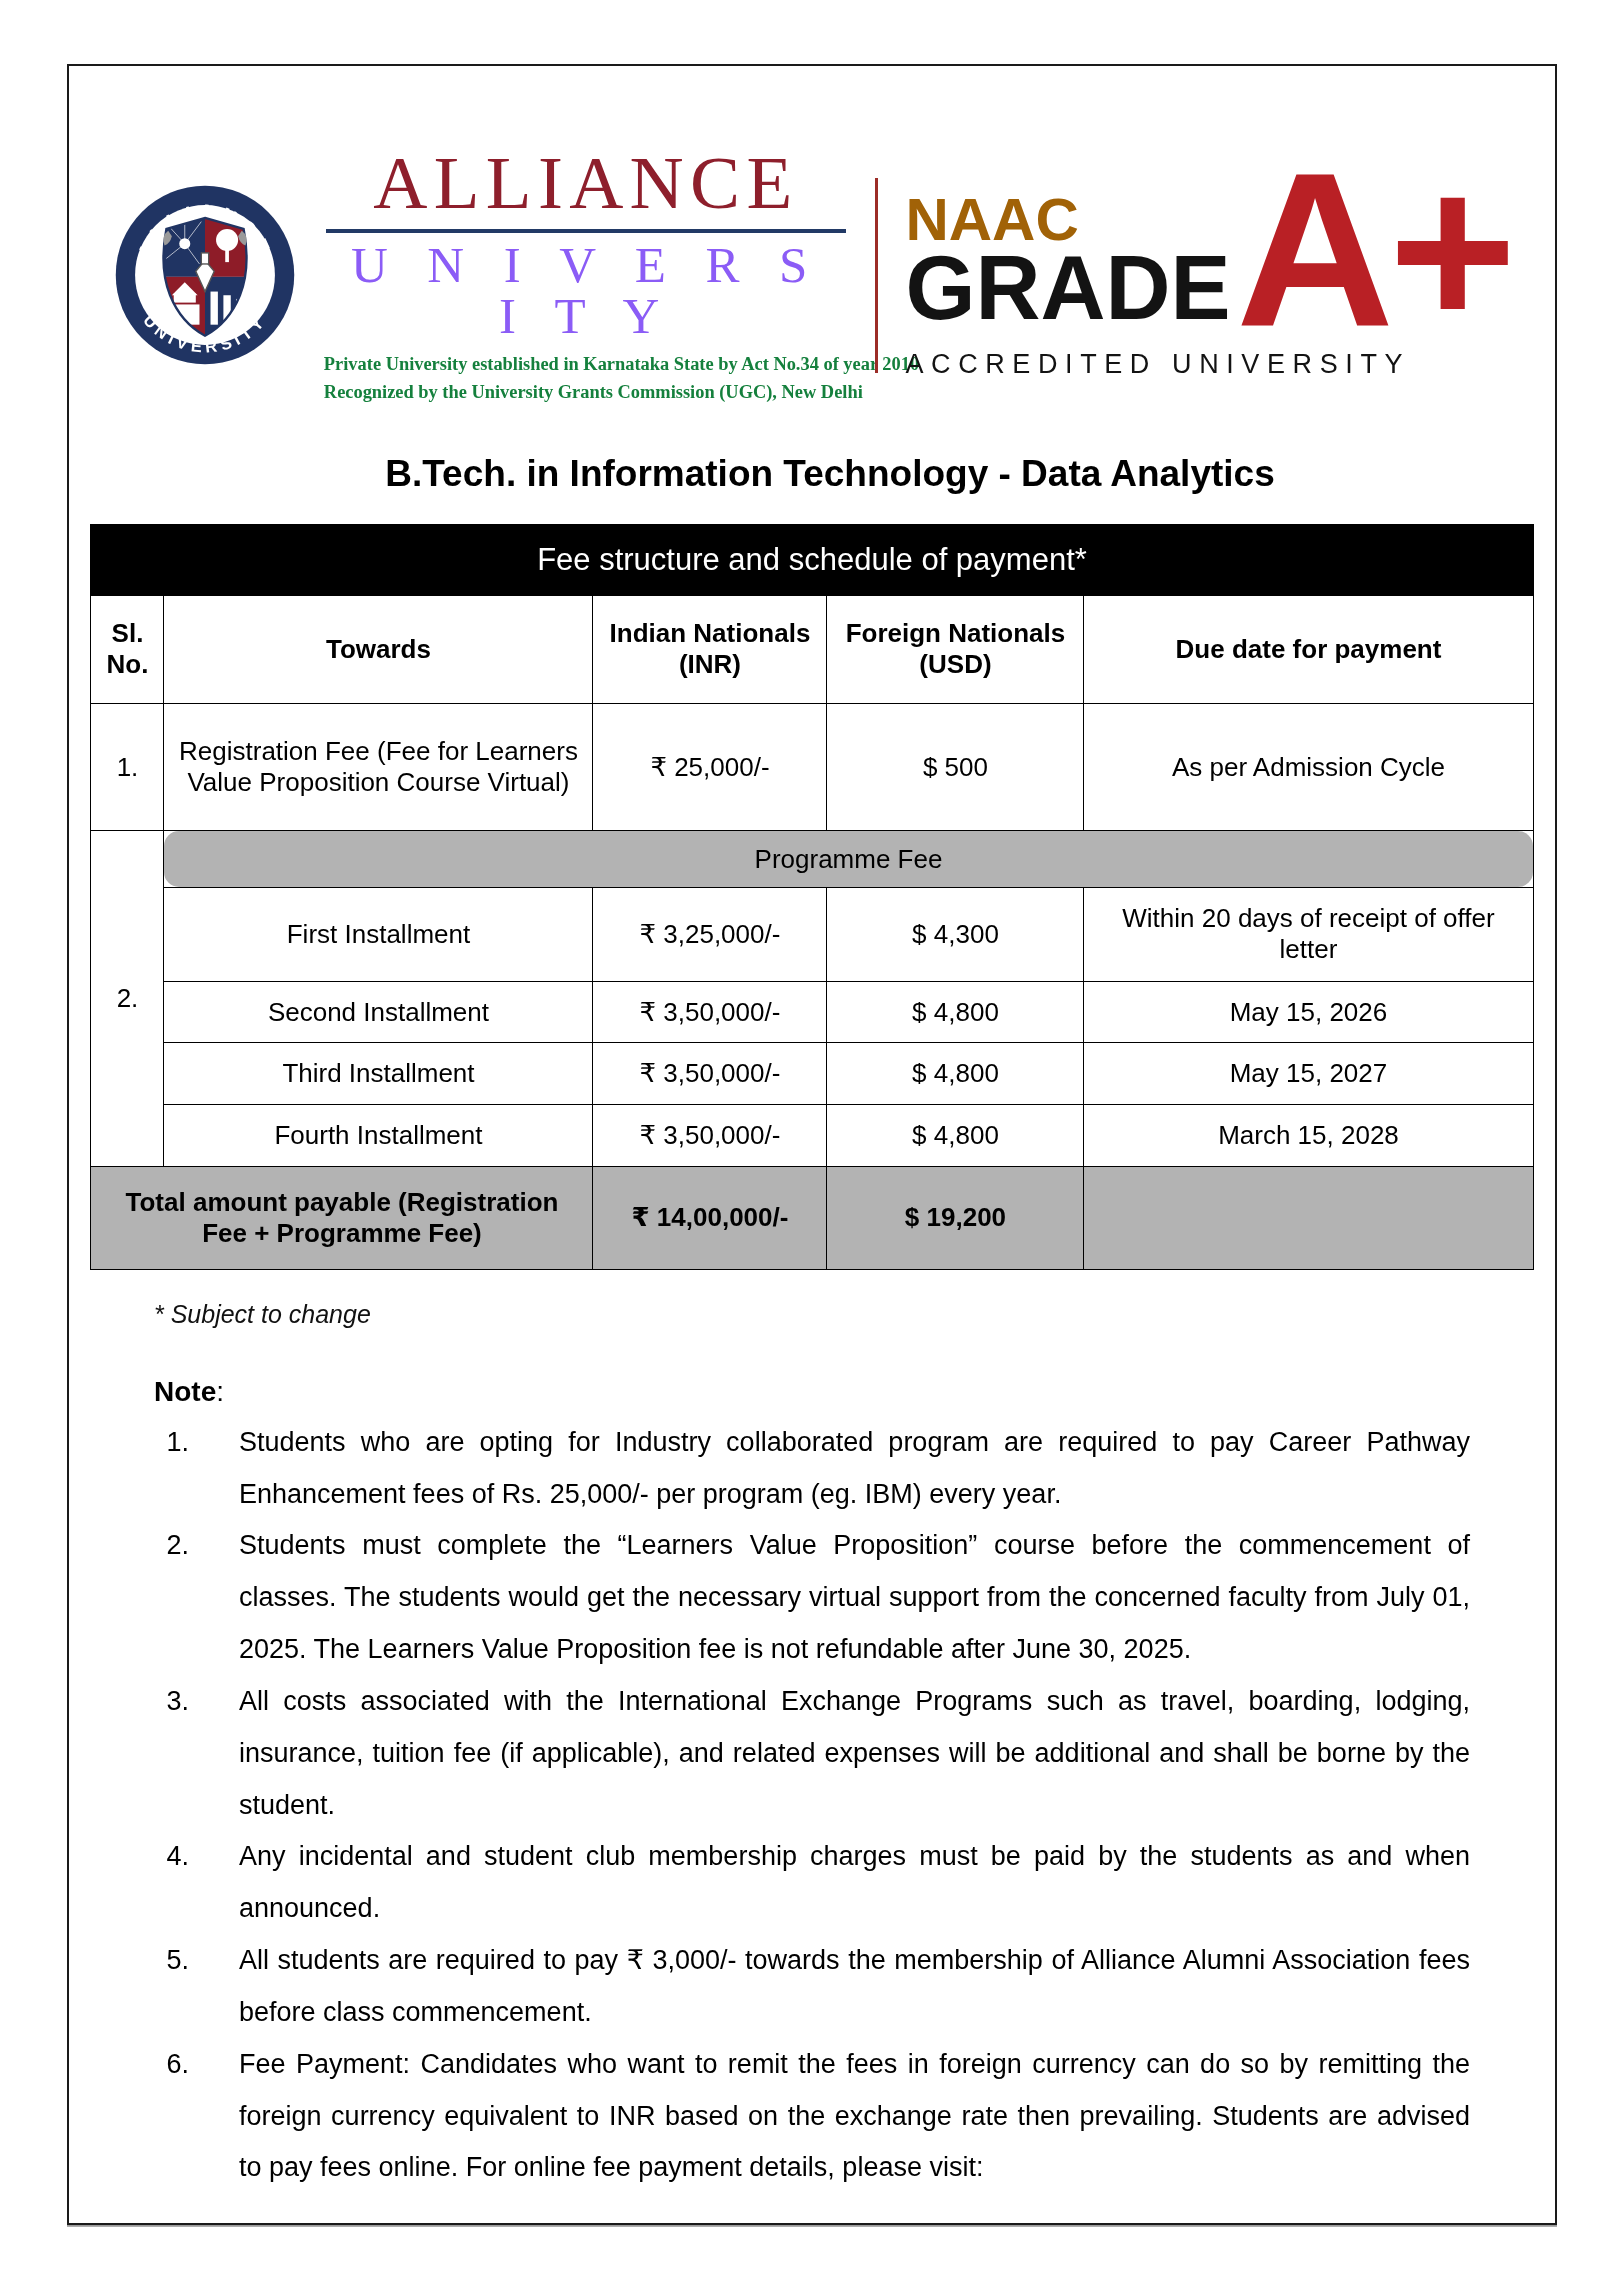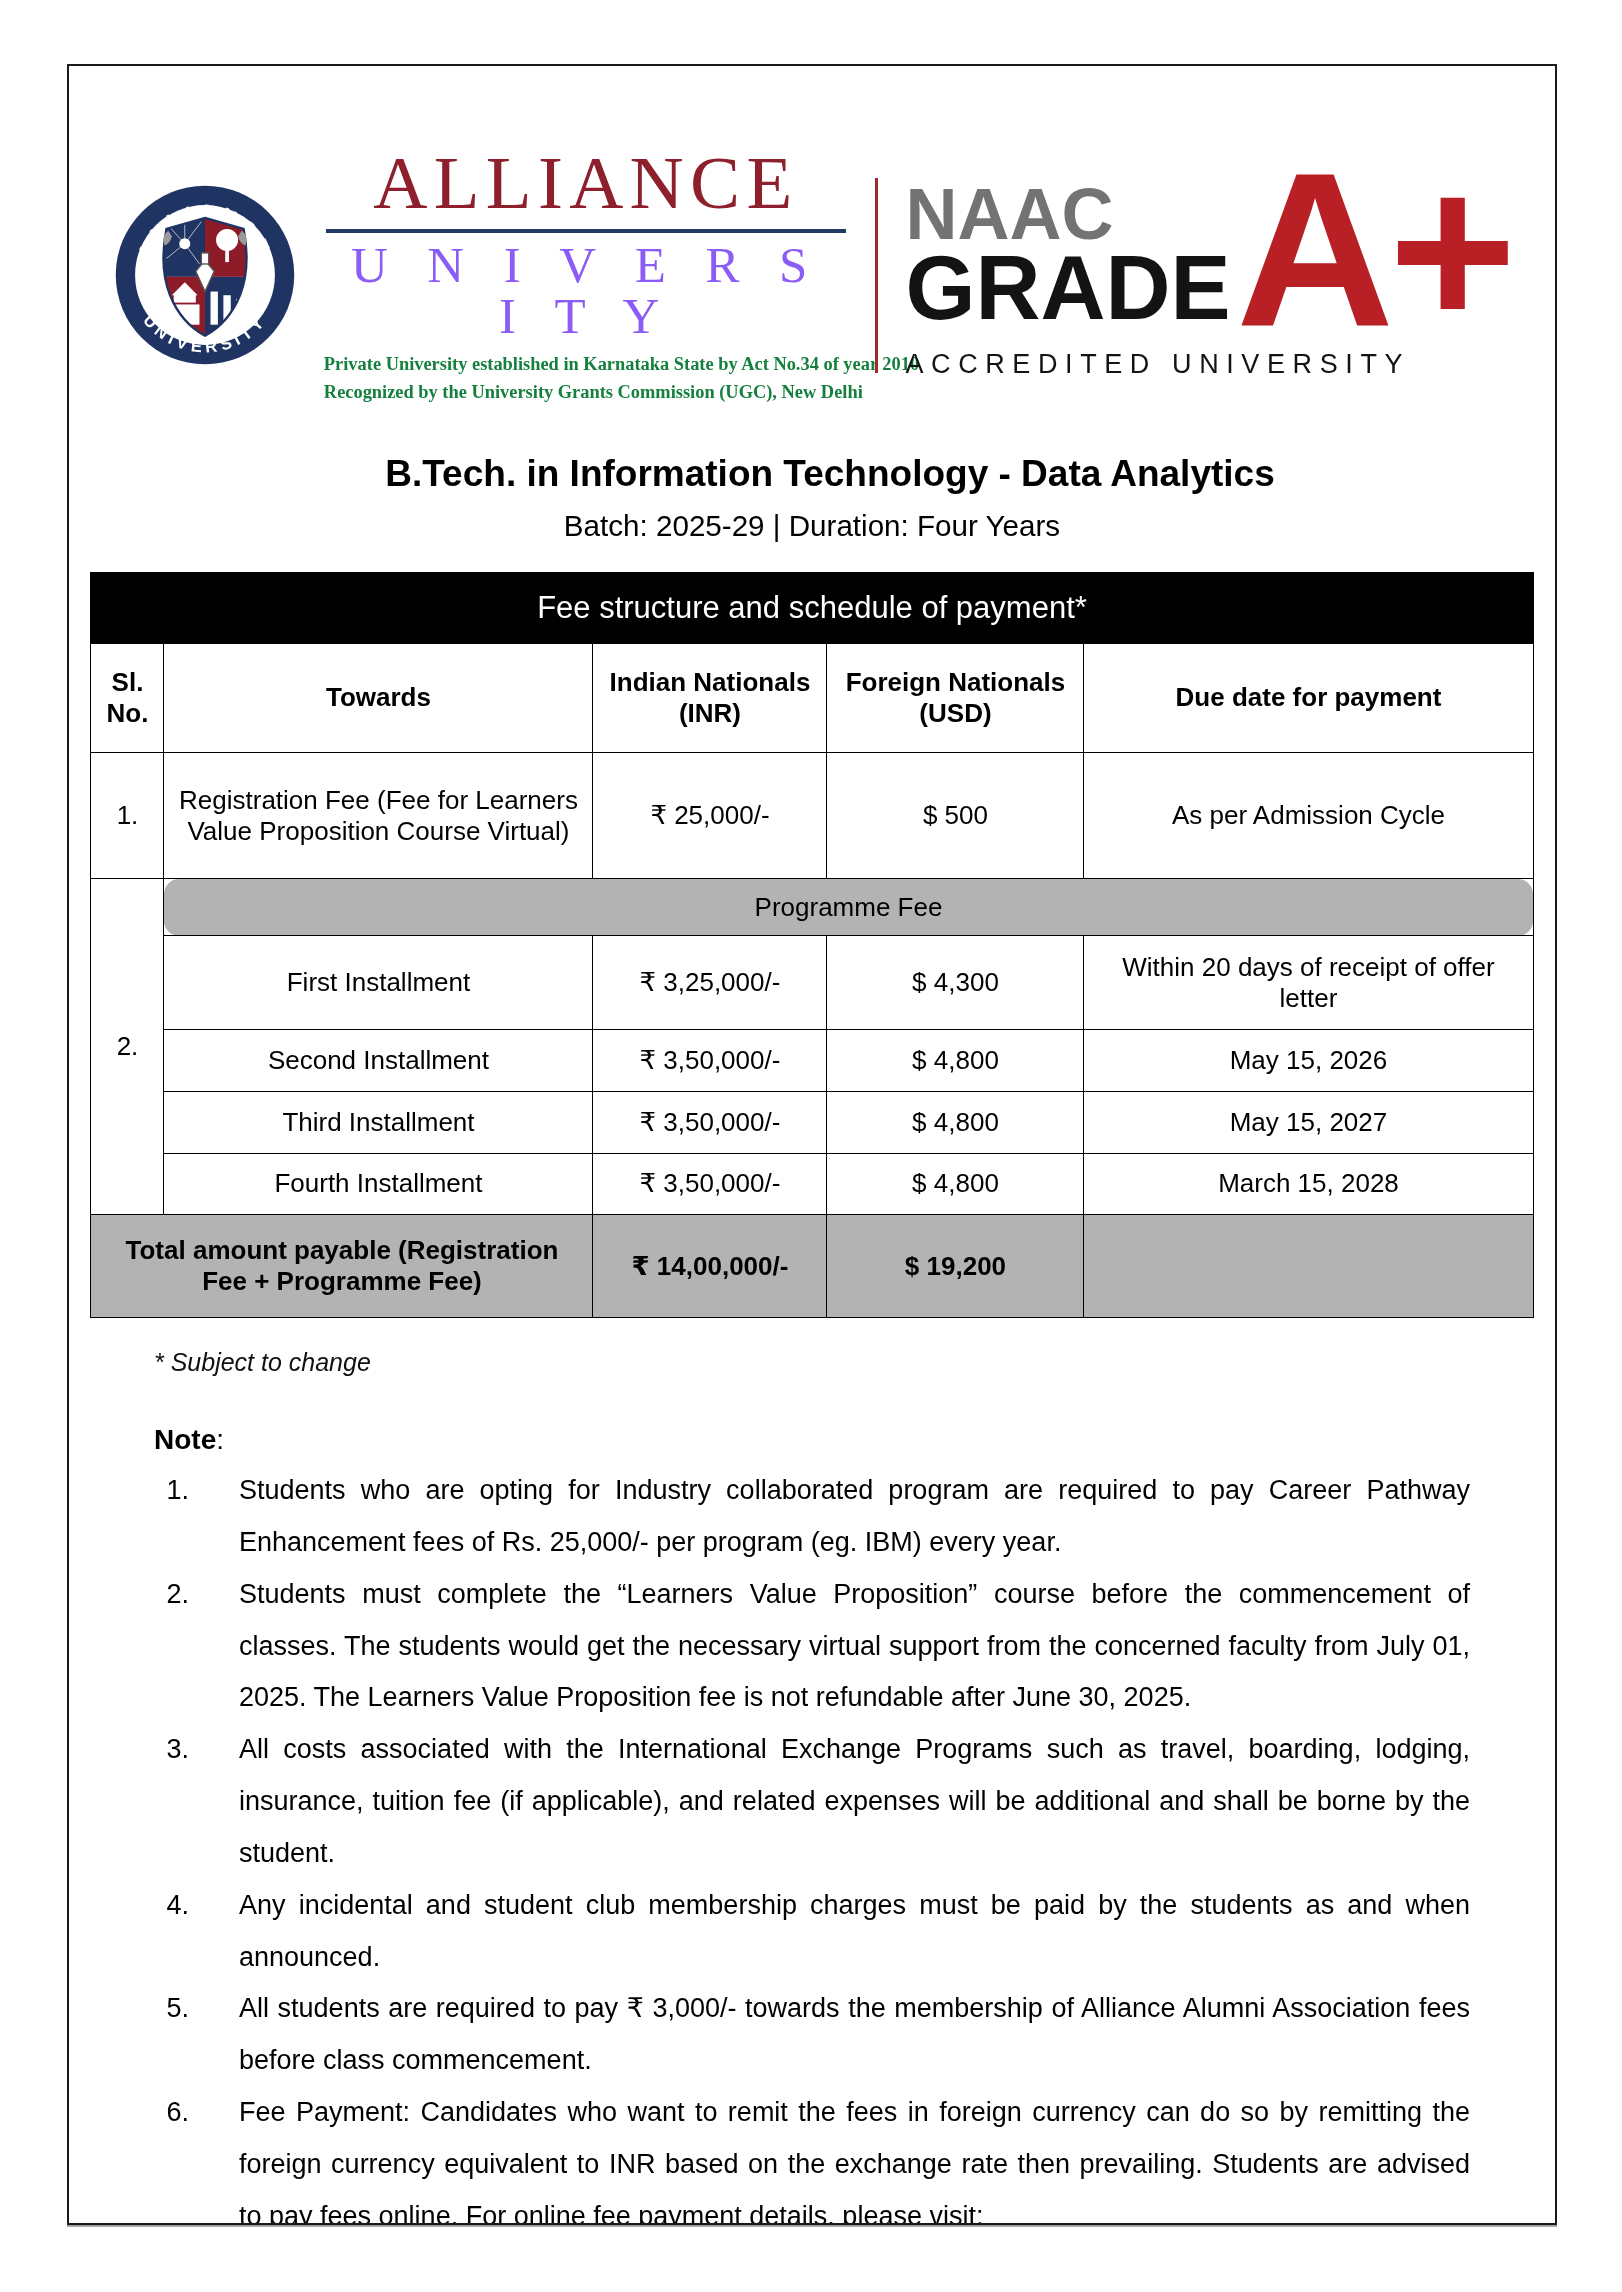--- a/index.html
+++ b/index.html
@@ -32,21 +32,21 @@
   }
   .wordmark .tagline{
     font-family:"Liberation Serif","DejaVu Serif",serif;
     font-weight:700;color:#15803d;
     font-size:18.4px;line-height:1.4;margin-top:10.7px;white-space:nowrap;
   }
   .logo-divider{width:3.6px;height:195px;background:#9c2d28;flex:0 0 auto;}
   .naac{flex:0 0 auto;}
   .naac-top{display:flex;align-items:flex-end;}
   .naac-words{line-height:.92;font-weight:700;}
-  .naac-words .naac-red{color:#737373;font-size:72px;letter-spacing:0px;}
+  .naac-words .naac-red{color:#a16207;font-size:60px;letter-spacing:0px;}
   .naac-words .grade-black{color:#131313;font-size:90px;letter-spacing:0px;}
   .grade-aplus{
     font-size:219px;line-height:159px;font-weight:700;color:#b92025;
     margin-left:5.4px;letter-spacing:-5.4px;
   }
   .accredited{
     margin-top:19.7px;font-size:27px;letter-spacing:7.6px;color:#131313;
     font-weight:500;white-space:nowrap;
   }
 
@@ -165,21 +165,20 @@
           <div class="naac-red">NAAC</div>
           <div class="grade-black">GRADE</div>
         </div>
         <div class="grade-aplus">A+</div>
       </div>
       <div class="accredited">ACCREDITED UNIVERSITY</div>
     </div>
   </div>
 
   <div class="prog-title">B.Tech. in Information Technology - Data Analytics</div>
-  <div class="prog-batch">Batch: 2025-29 | Duration: Four Years</div>
 
   <table class="fee">
     <colgroup>
         <col class="c1">
         <col class="c2">
         <col class="c3">
         <col class="c4">
         <col class="c5">
       </colgroup>
     <tbody>

